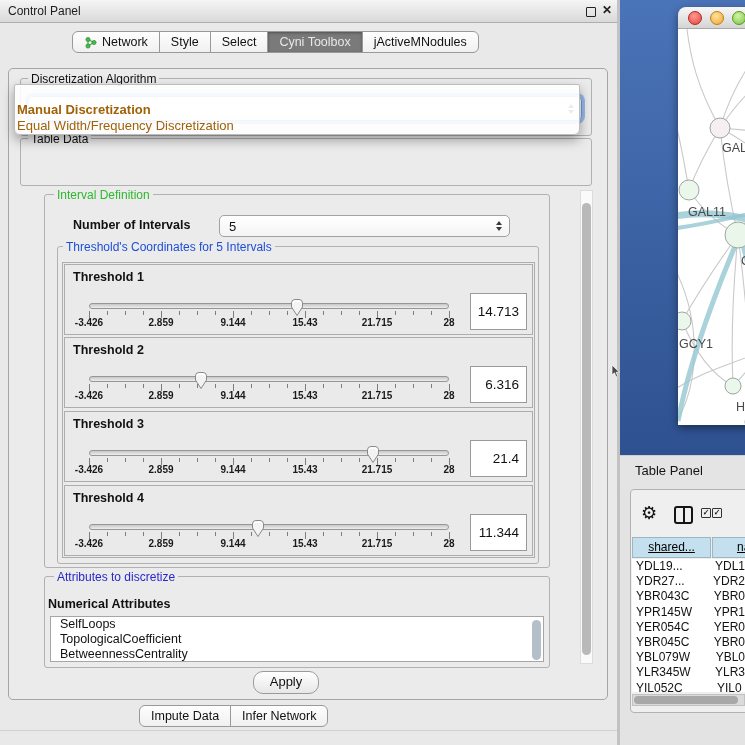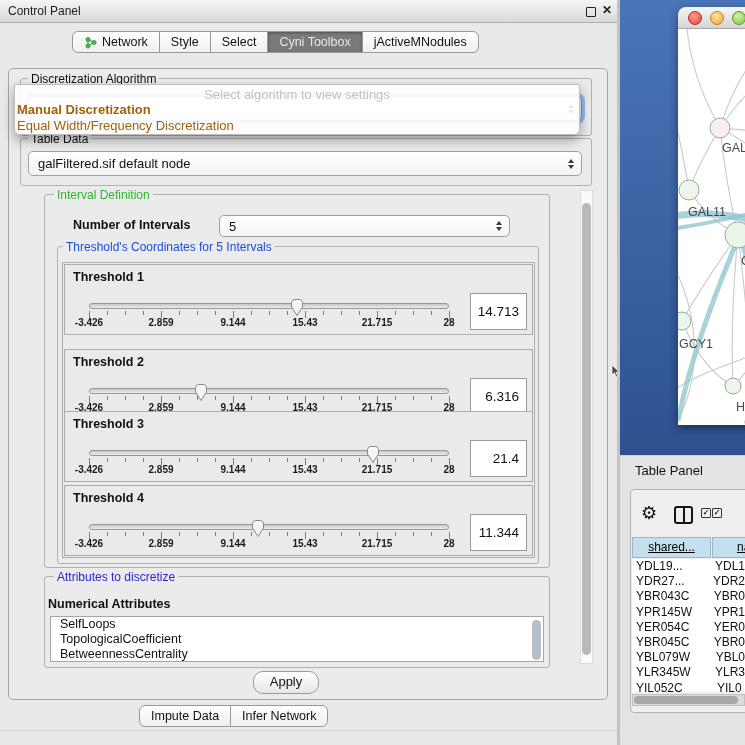--- a/index.html
+++ b/index.html
@@ -134,27 +134,20 @@
   <div class="abs group-title" style="left:28px;top:72px;">Discretization Algorithm</div>
   <div class="abs combo" id="algo-combo" style="left:28px;top:96px;width:554px;height:25px;">
     <span class="arrows">
         <span class="arr-up"></span>
         <span class="arr-dn"></span>
       </span>
   </div>
 
   <div class="abs group" style="left:20px;top:138px;width:570px;height:46px;"></div>
   <div class="abs group-title" style="left:28px;top:132px;">Table Data</div>
-  <div class="abs combo" style="left:28px;top:151px;width:554px;height:25px;">
-    <span>galFiltered.sif default node</span>
-    <span class="arrows">
-        <span class="arr-up"></span>
-        <span class="arr-dn"></span>
-      </span>
-  </div>
 
   <div class="abs group" style="left:44px;top:194px;width:504px;height:372px;"></div>
   <div class="abs group-title" id="interval-title" style="left: 54px; top: 188px; color: rgb(46, 184, 46);">Interval Definition</div>
   <div class="abs" style="left:73px;top:218px;font-size:12.5px;font-weight:bold;">Number of Intervals</div>
   <div class="abs combo" style="left:219px;top:215px;width:291px;height:22px;">
     <span>5</span>
     <span class="arrows">
         <span class="arr-up"></span>
         <span class="arr-dn"></span>
       </span>
@@ -193,21 +186,21 @@
         <div class="tick-label" style="left: 168px;">9.144</div>
         <div class="tick-label" style="left: 240px;">15.43</div>
         <div class="tick-label" style="left: 312px;">21.715</div>
         <div class="tick-label" style="left: 384px;">28</div>
         <div class="thumb" style="left: 223.791px;"><svg width="16" height="19" viewBox="0 0 16 19">
             <path d="M2.5,9 L2.5,5 Q2.5,1.5 6,1.5 L10,1.5 Q13.5,1.5 13.5,5 L13.5,9 L8,17.5 Z" fill="#f3f3f3" stroke="#898989" stroke-width="1"></path>
             <path d="M4,5.5 Q4,3 7,3 L9,3 Q12,3 12,5.5" fill="none" stroke="#ffffff" stroke-width="1.3"></path>
           </svg></div>
         <div class="value-box">14.713</div>
       </div>
-      <div class="abs th-panel" style="left: 64px; top: 337px; width: 469px; height: 71px; box-sizing: border-box; margin-top: 12px;">
+      <div class="abs th-panel" style="left: 64px; top: 337px; width: 469px; height: 71px; box-sizing: border-box;">
         <div class="th-label">Threshold 2</div>
         <div class="track"></div>
         <div class="tick" style="left: 24px; top: 46px; height: 7px;"></div>
         <div class="tick" style="left: 42px; top: 46px; height: 4px;"></div>
         <div class="tick" style="left: 60px; top: 46px; height: 4px;"></div>
         <div class="tick" style="left: 78px; top: 46px; height: 4px;"></div>
         <div class="tick" style="left: 96px; top: 46px; height: 7px;"></div>
         <div class="tick" style="left: 114px; top: 46px; height: 4px;"></div>
         <div class="tick" style="left: 132px; top: 46px; height: 4px;"></div>
         <div class="tick" style="left: 150px; top: 46px; height: 4px;"></div>
@@ -329,21 +322,20 @@
       <div class="tab first">
         <span>Impute Data</span>
       </div>
       <div class="tab last">
         <span>Infer Network</span>
       </div>
     </div>
   <div class="abs" id="bottom-line"></div>
 
   <div class="abs" id="popup">
-    <div class="abs" id="popup-hint">Select algorithm to view settings</div>
     <div class="abs popup-opt" style="top:17px;font-weight:bold;">Manual Discretization</div>
     <div class="abs popup-opt" style="top:33px;">Equal Width/Frequency Discretization</div>
   </div>
 
   <div class="abs" id="panel-divider"></div>
 
   <div class="abs" id="net-frame"></div>
   <div class="abs" id="net-window">
     <div class="abs" id="net-titlebar"></div>
     <div class="light" id="light-close"></div>

